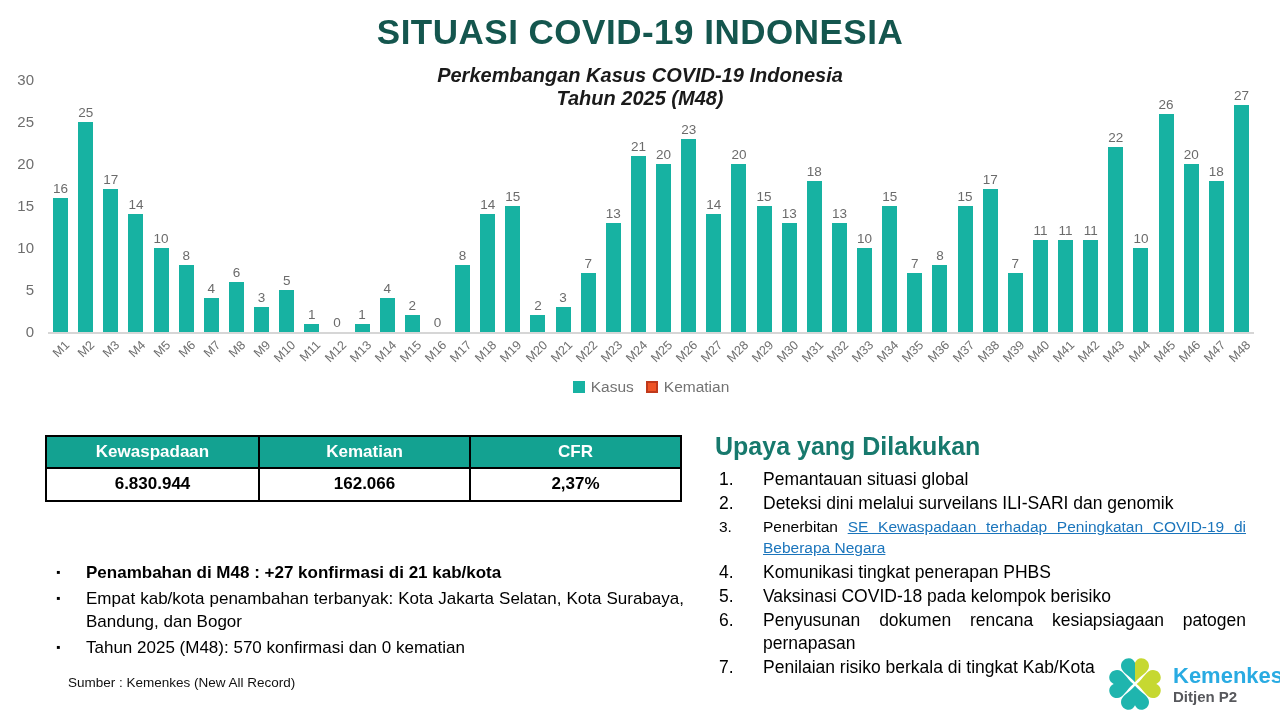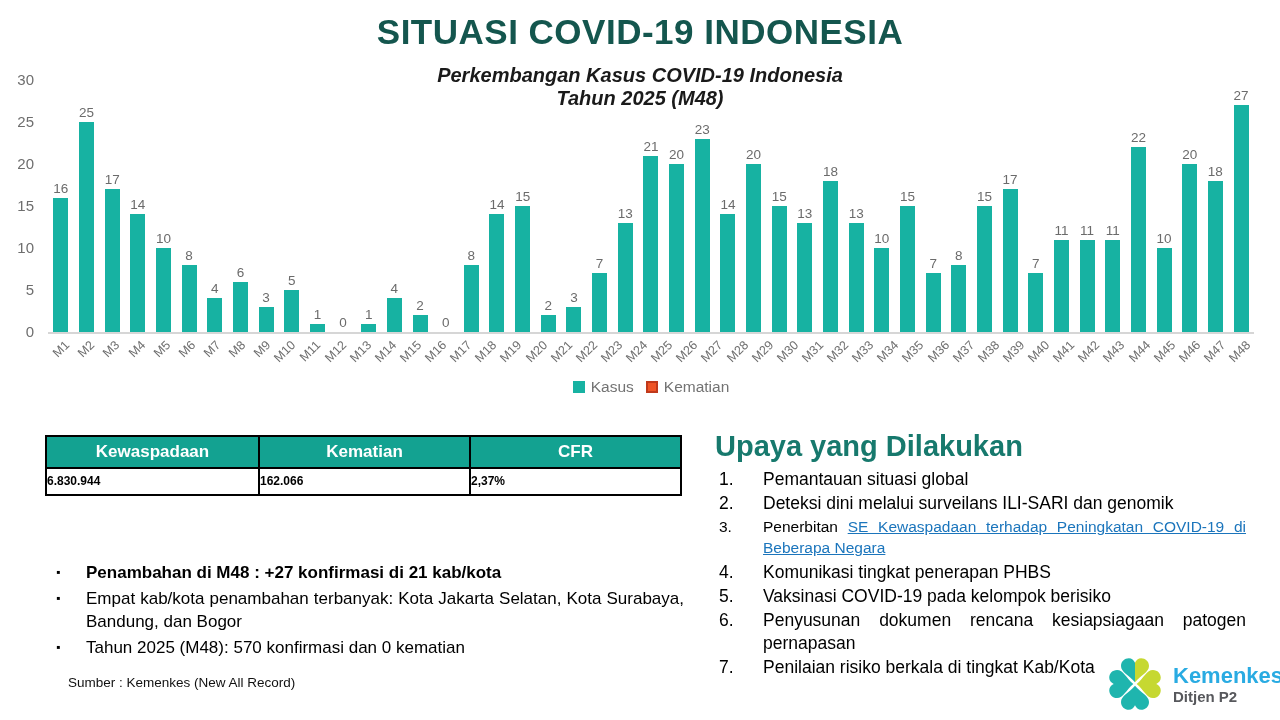--- a/index.html
+++ b/index.html
@@ -40,33 +40,33 @@
   
   .cumtable{position:absolute;left:45px;top:435px;width:637px;border:2px solid #000;background:#fff;box-sizing:border-box;}
   .t-head{
     background:#13A291;color:#fff;font-weight:bold;text-align:center;
     font-size:17px;padding:6px 0;border-bottom:2px solid #000;
   }
   .t-cols{display:grid;grid-template-columns:1fr 1fr 1fr;background:#13A291;border-bottom:2px solid #000;}
   .th{color:#fff;font-weight:bold;text-align:center;padding:5px 0;font-size:17px;}
   .th + .th{border-left:2px solid #000;}
   .t-vals{display:grid;grid-template-columns:1fr 1fr 1fr;background:#fff;}
-  .td{font-weight:bold;text-align:left;padding:5px 0 6px;font-size:12px;color:#000;}
+  .td{font-weight:bold;text-align:center;padding:5px 0 6px;font-size:17px;color:#000;}
   .td + .td{border-left:2px solid #000;}
   
   .notes{position:absolute;left:48px;top:562px;width:636px;}
   .note{display:flex;margin-bottom:4px;font-size:17px;line-height:1.32;}
   .note .bullet{flex:0 0 30px;font-size:12px;padding-top:3px;padding-left:8px;}
   .note .ntxt{flex:1;}
   .note.bold .ntxt{font-weight:bold;}
   .note.justify .ntxt{text-align:justify;}
   .source{position:absolute;left:68px;top:675px;font-size:13.5px;color:#111;}
   
   .upaya{position:absolute;left:715px;top:431px;width:531px;}
-  .upaya-title{font-size:29px;font-weight:bold;color:#17796D;line-height:30px;margin-bottom:7px;}
+  .upaya-title{font-size:25px;font-weight:bold;color:#17796D;line-height:30px;margin-bottom:7px;}
   .upaya-item{display:flex;font-size:17.5px;line-height:1.28;margin-bottom:2px;}
   .upaya-item .num{flex:0 0 44px;padding-left:4px;}
   .upaya-item .txt{flex:1;}
   .upaya-item.small{font-size:15.5px;line-height:1.35;}
   .upaya-item.justify .txt{text-align:justify;}
   .upaya-item a{color:#1B75BC;text-decoration:underline;}
   
   .logo{position:absolute;left:1106px;top:656px;display:flex;align-items:center;gap:9px;}
   .logo-text{display:flex;flex-direction:column;line-height:1.05;}
   .logo-brand{font-size:22px;font-weight:bold;color:#29ABE2;}
@@ -263,20 +263,24 @@
       </div>
       <div class="bar-slot">
         <div class="bar-label">22</div>
         <div class="bar" style="height: 184.8px; background: rgb(23, 178, 162);"></div>
       </div>
       <div class="bar-slot">
         <div class="bar-label">10</div>
         <div class="bar" style="height: 84px; background: rgb(23, 178, 162);"></div>
       </div>
       <div class="bar-slot">
+        <div class="bar-label">26</div>
+        <div class="bar" style="height: 218.4px; background: rgb(23, 178, 162);"></div>
+      </div>
+      <div class="bar-slot">
         <div class="bar-label">20</div>
         <div class="bar" style="height: 168px; background: rgb(23, 178, 162);"></div>
       </div>
       <div class="bar-slot">
         <div class="bar-label">18</div>
         <div class="bar" style="height: 151.2px; background: rgb(23, 178, 162);"></div>
       </div>
       <div class="bar-slot">
         <div class="bar-label">27</div>
         <div class="bar" style="height: 226.8px; background: rgb(23, 178, 162);"></div>
@@ -484,21 +488,21 @@
       <div class="upaya-item small justify">
         <span class="num">3.</span>
         <span class="txt">Penerbitan <a href="#">SE Kewaspadaan terhadap Peningkatan COVID-19 di Beberapa Negara</a></span>
       </div>
       <div class="upaya-item">
         <span class="num">4.</span>
         <span class="txt">Komunikasi tingkat penerapan PHBS</span>
       </div>
       <div class="upaya-item">
         <span class="num">5.</span>
-        <span class="txt">Vaksinasi COVID-19 pada kelompok berisiko</span>
+        <span class="txt">Vaksinasi COVID-18 pada kelompok berisiko</span>
       </div>
       <div class="upaya-item justify">
         <span class="num">6.</span>
         <span class="txt">Penyusunan dokumen rencana kesiapsiagaan patogen pernapasan</span>
       </div>
       <div class="upaya-item">
         <span class="num">7.</span>
         <span class="txt">Penilaian risiko berkala di tingkat Kab/Kota</span>
       </div>
     </div>

